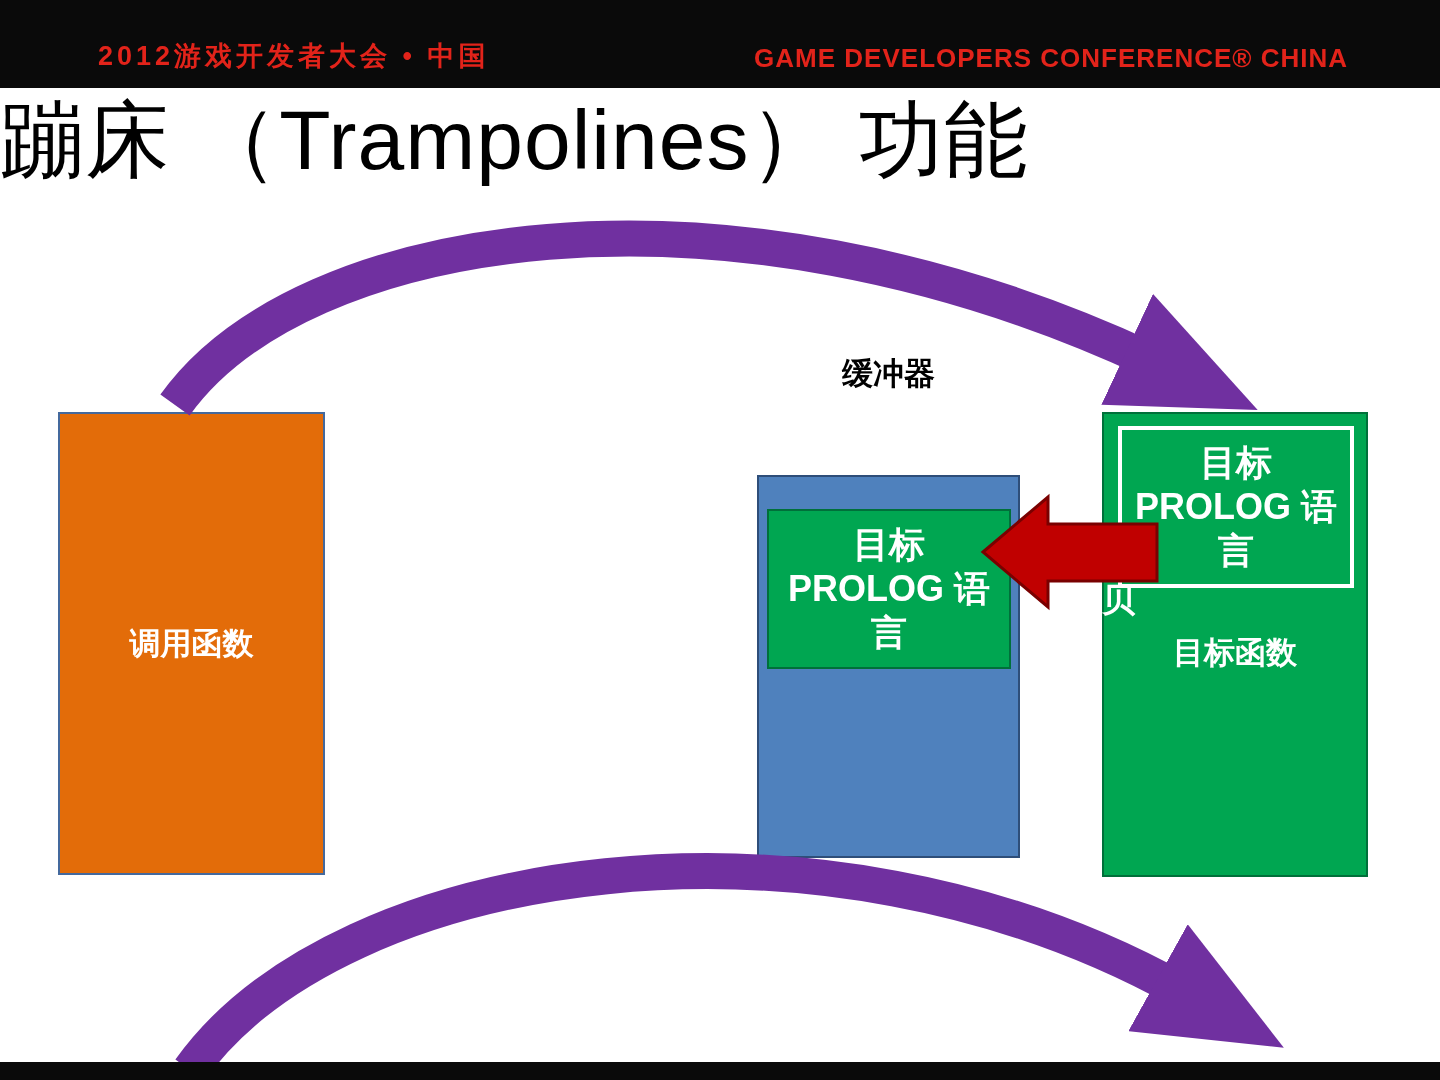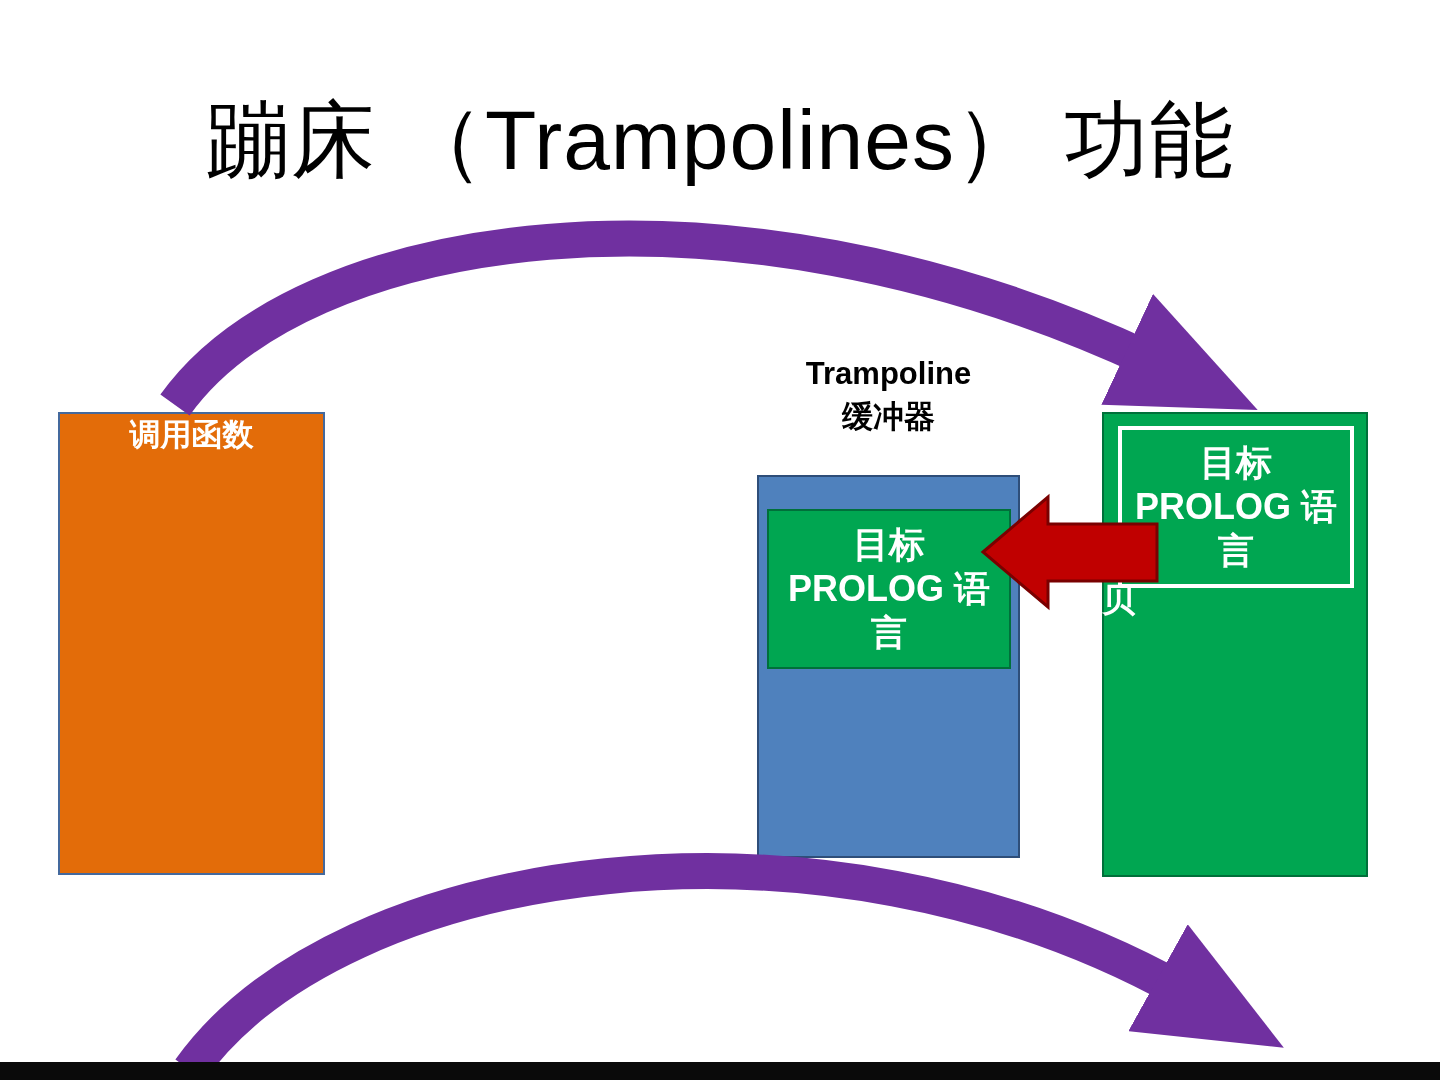--- a/index.html
+++ b/index.html
@@ -36,36 +36,36 @@
     background: var(--bar-black, #0a0a0a);
     z-index: 6;
   }
 
   
   .title {
     position: absolute;
     top: 84px; left: 0;
     width: 100%;
     margin: 0;
-    text-align: center;
+    text-align: left;
     font-size: 84px;
     font-weight: 400;
     letter-spacing: 1px;
     color: #000;
   }
 
   
   .box { position: absolute; box-sizing: border-box; }
 
   .caller {
     left: 58px; top: 412px;
     width: 267px; height: 463px;
     background: var(--caller-fill, #e36c09);
     border: 2px solid #44699d;
-    display: flex; align-items: flex-start; justify-content: center;
+    display: flex; align-items: center; justify-content: center;
   }
   .box-label { color: #fff; font-size: 31px; font-weight: 700; }
 
   .tramp-caption {
     position: absolute;
     left: 757px; top: 352px;
     width: 263px;
     text-align: center;
     color: #000;
     font-size: 31px;
@@ -152,46 +152,50 @@
     font-weight: 700;
     z-index: 5;
     margin-top: 44px;
   }
 </style>
 </head>
 <body>
 
 <div class="slide">
 
+  <div class="header-bar">
+    <span class="brand brand-left">2012游戏开发者大会 • 中国</span>
+    <span class="brand brand-right">GAME DEVELOPERS CONFERENCE® CHINA</span>
+  </div>
 
   <h1 class="title">蹦床 （Trampolines） 功能</h1>
 
   <div class="box caller">
     <span class="box-label">调用函数</span>
   </div>
 
   <div class="tramp-caption">
-    <div>Trampoline</div>
     <div>缓冲器</div>
   </div>
 
   <div class="box buffer">
     <div class="buffer-inner">
       <span class="inner-label">目标
 PROLOG 语
 言</span>
     </div>
   </div>
 
   <div class="box target">
     <div class="target-inner">
       <span class="inner-label">目标
 PROLOG 语
 言</span>
     </div>
+    <div class="target-label">目标函数</div>
   </div>
 
   <svg class="overlay" viewBox="0 0 1440 1080" xmlns="http://www.w3.org/2000/svg" aria-hidden="true">
     <defs>
       <marker id="purple-arrowhead" markerUnits="strokeWidth" markerWidth="4" markerHeight="3.4" refX="0.7" refY="1.7" orient="auto">
         <path class="arrowhead-shape" d="M0,0 L4,1.7 L0,3.4 Z"></path>
       </marker>
     </defs>
 
     <path class="arc" d="M 175 405 C 300 230, 720 160, 1150 360" marker-end="url(#purple-arrowhead)"></path>

